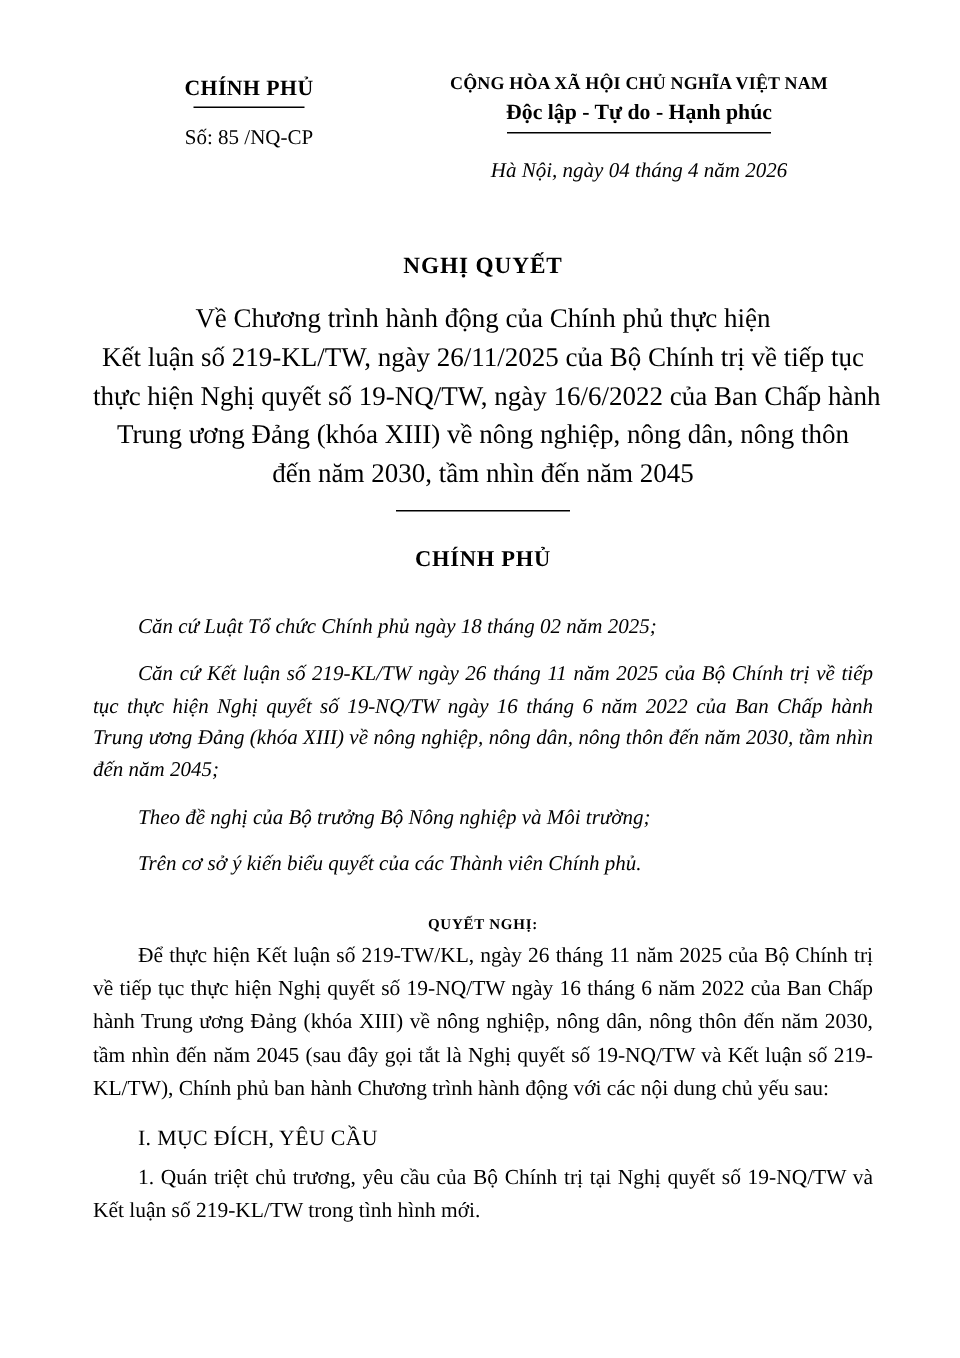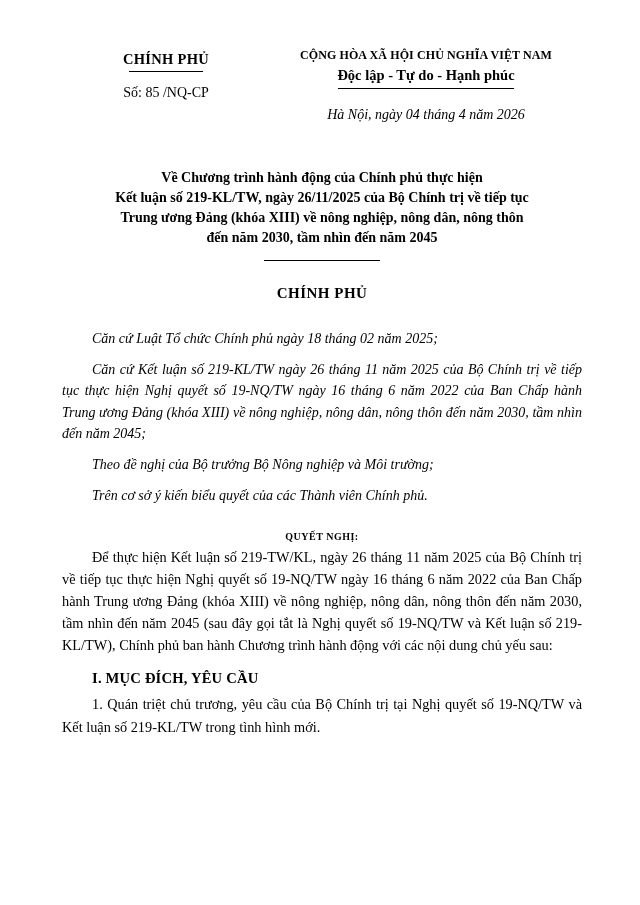--- a/index.html
+++ b/index.html
@@ -90,22 +90,22 @@
     text-align: center;
     margin-top: 44px;
   }
   .doc-type {
     font-weight: bold;
     font-size: 15.5px;
     letter-spacing: 0.6px;
     line-height: 1.3;
   }
   .doc-subject {
-    font-weight: bold;
-    font-size: 14px;
+    font-weight: normal;
+    font-size: 18px;
     line-height: 1.42;
     margin-top: 12px;
   }
   .doc-subject .ln {
     display: block;
     white-space: nowrap;
   }
   .rule-under-title {
     width: 116px;
     height: 1px;
@@ -152,21 +152,21 @@
   }
   .body-text p {
     font-size: 14.3px;
     line-height: 1.55;
     margin: 0 0 8px 0;
     text-indent: 30px;
     text-align: justify;
     text-justify: inter-word;
   }
   .section-heading {
-    font-weight: bold;
+    font-weight: normal;
     font-size: 14.6px;
     margin: 14px 0 6px 0;
     text-indent: 30px;
     letter-spacing: 0.2px;
   }
   .body-text p.noindent-last {
     margin-bottom: 0;
   }
 </style>
 </head>
@@ -185,24 +185,26 @@
     <div class="header-right">
       <div class="nation-name">CỘNG HÒA XÃ HỘI CHỦ NGHĨA VIỆT NAM</div>
       <div class="motto">Độc lập - Tự do - Hạnh phúc</div>
       <div class="rule-under-motto"></div>
       <div class="place-date">Hà Nội, ngày 04 tháng  4   năm  2026</div>
     </div>
 
   </div>
 
   <div class="title-block">
+    <div class="doc-type">NGHỊ QUYẾT</div>
 
     <div class="doc-subject">
       <span class="ln">Về Chương trình hành động của Chính phủ thực hiện</span>
       <span class="ln">Kết luận số 219-KL/TW, ngày 26/11/2025 của Bộ Chính trị về tiếp tục</span>
+      <span class="ln">thực hiện Nghị quyết số 19-NQ/TW, ngày 16/6/2022 của Ban Chấp hành</span>
       <span class="ln">Trung ương Đảng (khóa XIII) về nông nghiệp, nông dân, nông thôn</span>
       <span class="ln">đến năm 2030, tầm nhìn đến năm 2045</span>
     </div>
 
     <div class="rule-under-title"></div>
   </div>
 
   <div class="issuer">CHÍNH PHỦ</div>
 
   <div class="preamble">

